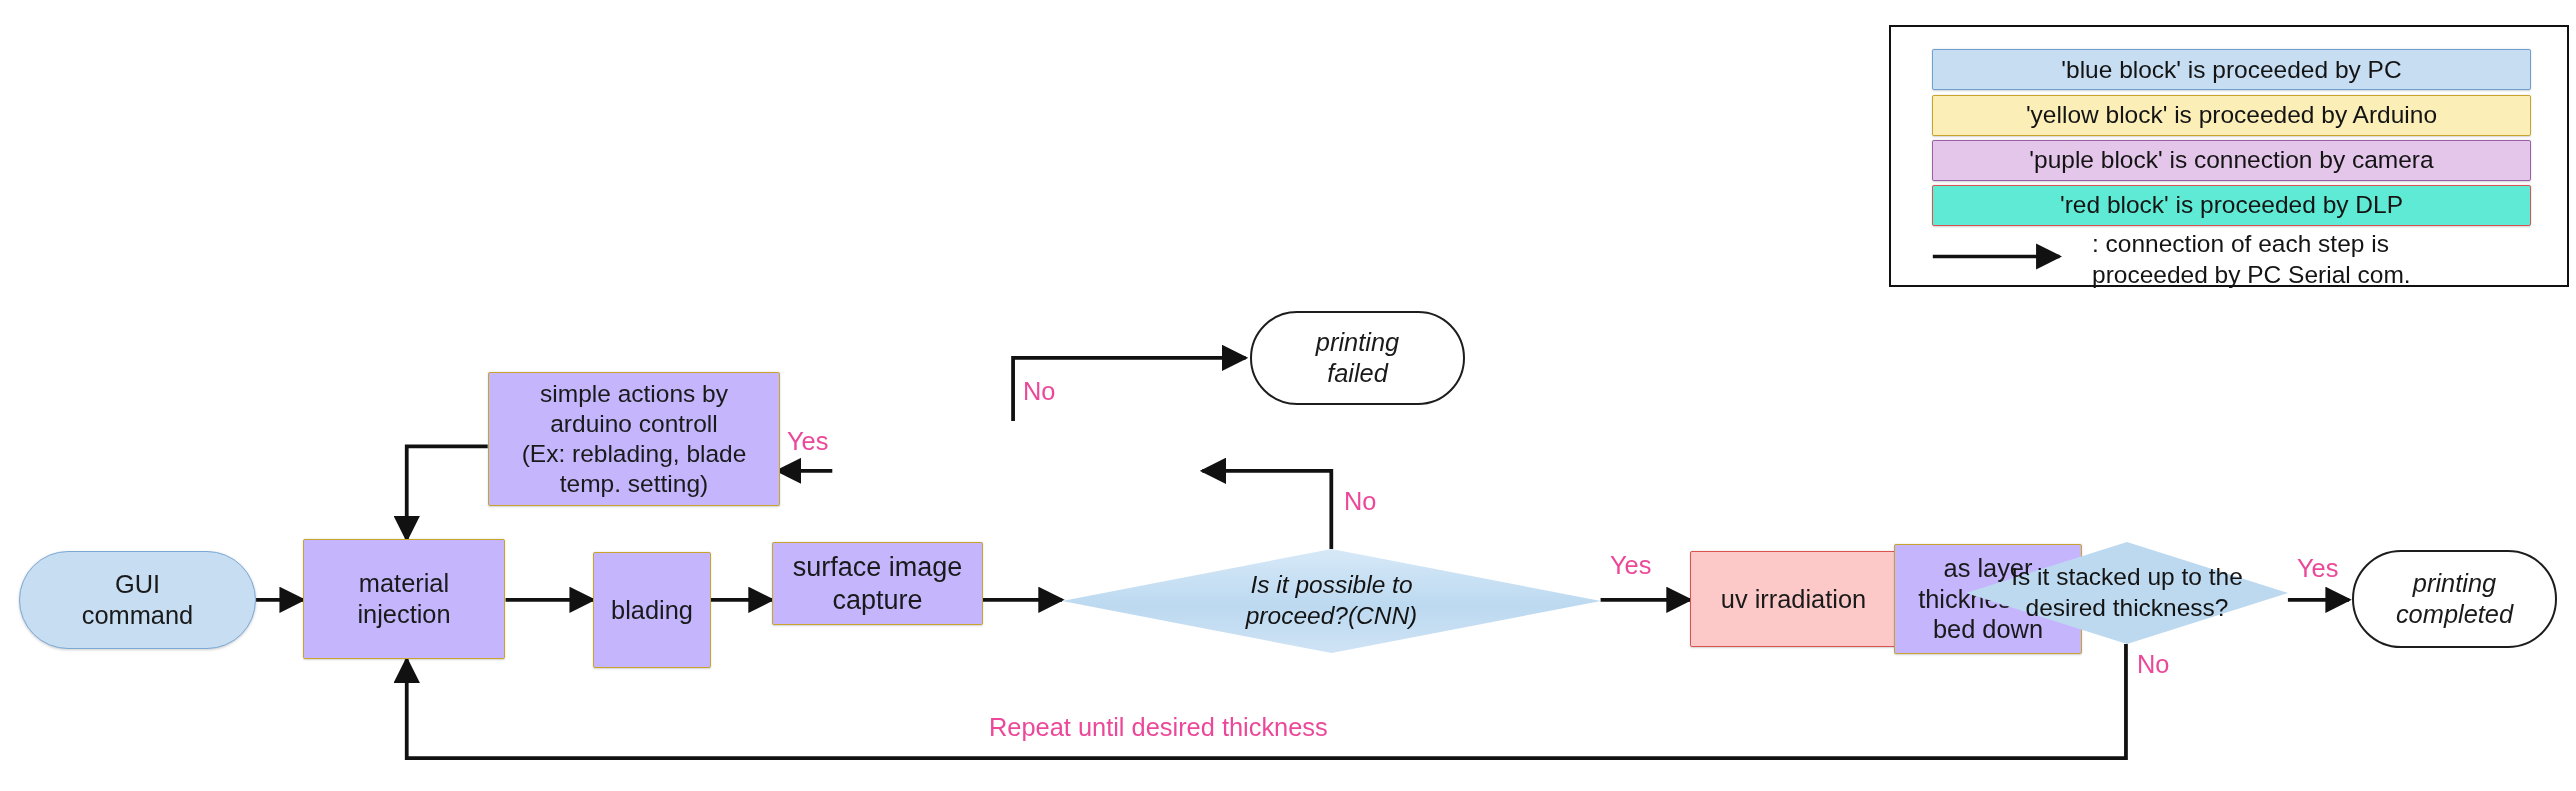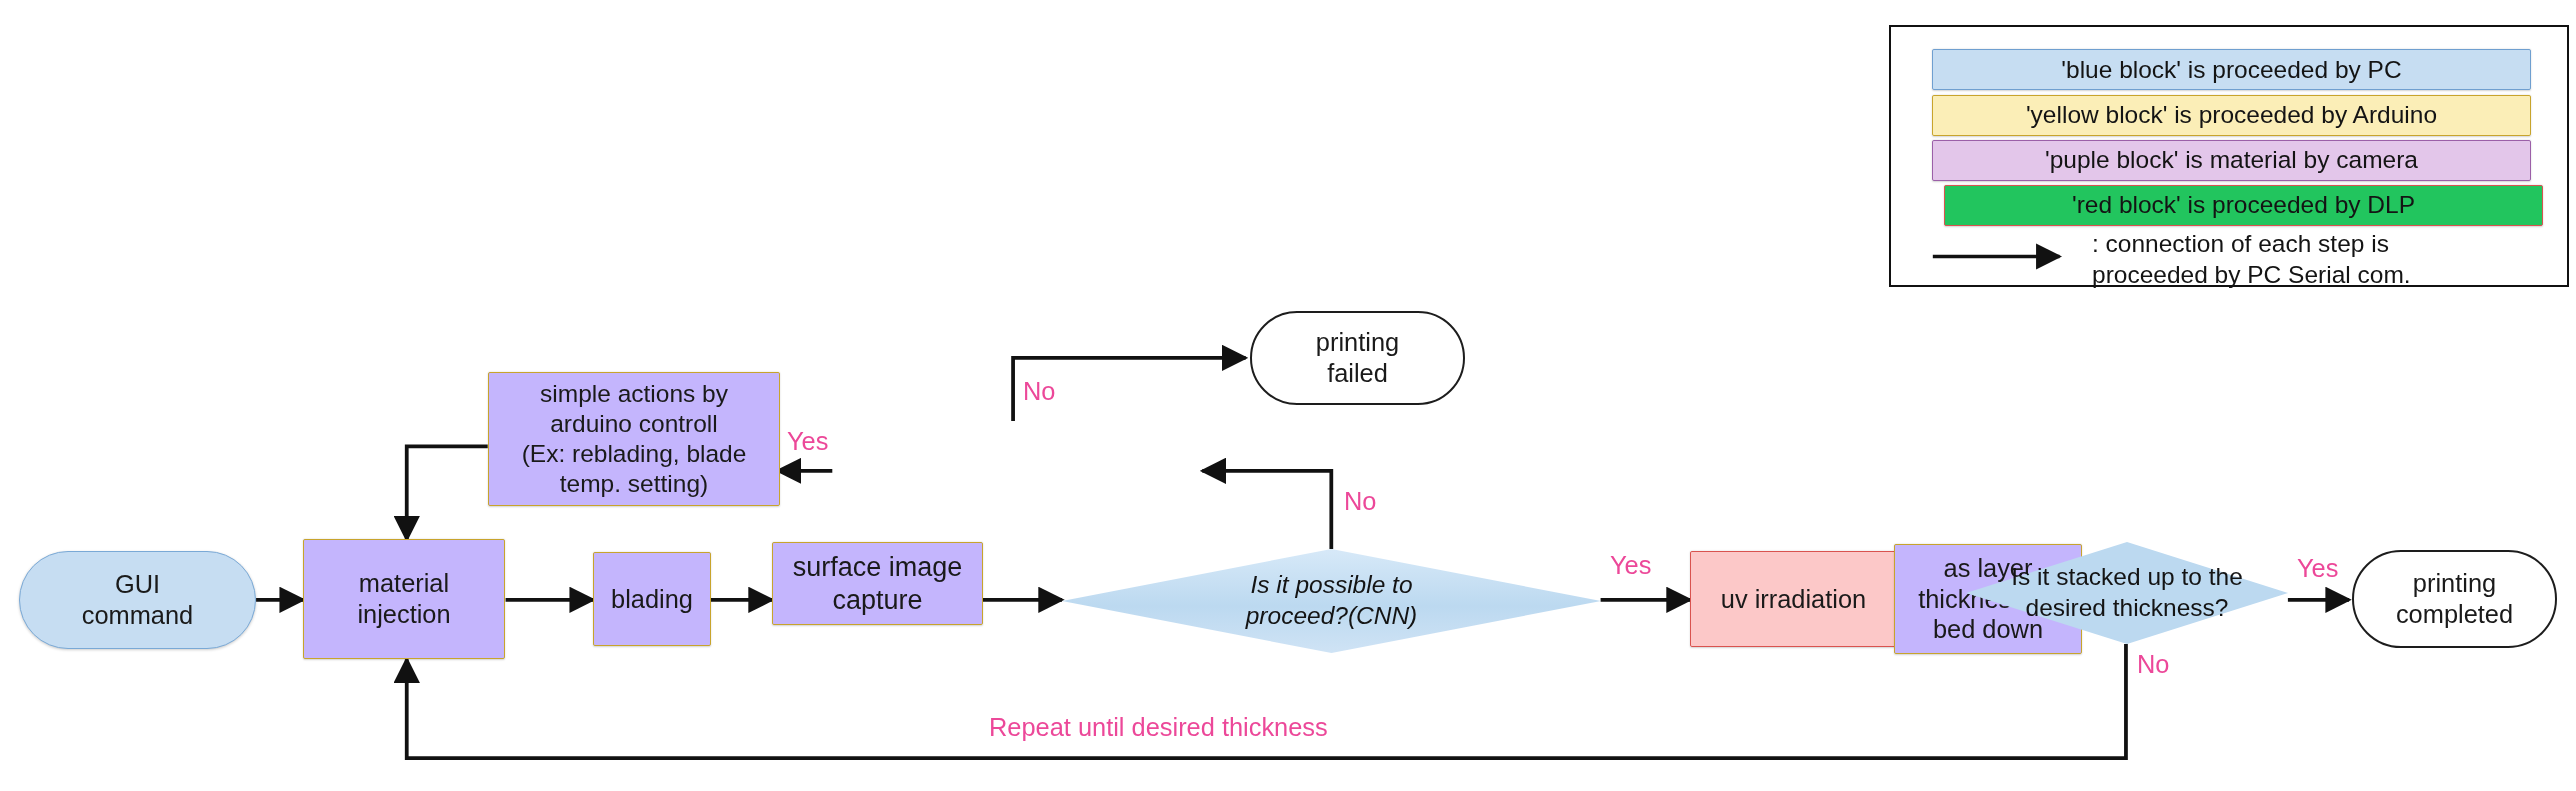--- a/index.html
+++ b/index.html
@@ -31,20 +31,21 @@
     border:1.9px solid #c8a42c;
     background:#c4b5fd;
     border-radius:1.9px;
     box-shadow:0 0.9px 1.9px rgba(0,0,0,.18);
   }
   .rect.red{border-color:#d9534f;background:#fcc8c8;}
   .term{
     border:2.8px solid #1d1d1d;
     background:#ffffff;
     border-radius:941px;
+    font-style:italic;
   }
   .ellipse{
     border:1.9px solid #7aa9d6;
     background:#c6ddf2;
     border-radius:941px;
     box-shadow:0 0.9px 2.8px rgba(0,0,0,.2);
   }
   
   .diamond{
     position:absolute;
@@ -107,21 +108,21 @@
     display:flex;
     align-items:center;
     justify-content:center;
     border-radius:1.9px;
     box-shadow:0 0.9px 1.9px rgba(0,0,0,.18);
     color:#141414;
   }
   .legrow.b{border:1.9px solid #6f9fd0;background:#c6ddf2;}
   .legrow.y{border:1.9px solid #c8a42c;background:#fbeeb7;}
   .legrow.p{border:1.9px solid #9b5fa8;background:#e3c6ea;}
-  .legrow.r{border:1.9px solid #d9534f;background:#22c55e;margin-left:12px;}
+  .legrow.r{border:1.9px solid #d9534f;background:#5eead4;}
   #legarrowwrap{position:absolute;left:41px;top:209px;width:599px;height:41px;}
   #legnote{
     position:absolute;
     left:201px;
     top:201px;
     width:443px;
     color:#141414;
     line-height:1.3;
     white-space:pre-line;
   }
@@ -171,21 +172,21 @@
 command</div>
 
   <div class="node rect" style="left:303px;top:539px;width:202px;height:120px;font-size:25.4px;">material
 injection</div>
 
   <div class="node rect" style="left:488px;top:372px;width:292px;height:134px;font-size:24.5px;">simple actions by
 arduino controll
 (Ex: reblading, blade
 temp. setting)</div>
 
-  <div class="node rect" style="left:593px;top:552px;width:118px;height:94px;font-size:25.4px;">blading</div>
+  <div class="node rect" style="left:593px;top:552px;width:118px;height:116px;font-size:25.4px;">blading</div>
 
   <div class="node rect" style="left:772px;top:542px;width:211px;height:83px;font-size:27px;">surface image
 capture</div>
 
 
   <div class="diamond" style="left:1062px;top:549px;width:539px;height:104px;">
     <div class="dshape soft"></div>
     <div class="dlabel" style="font-size:24.5px;font-style:italic;">Is it possible to
 proceed?(CNN)</div>
   </div>
@@ -221,21 +222,21 @@
   <div class="elabel" style="left:2137px;top:650px;font-size:25.4px;">No</div>
 
   <div class="elabel" style="left:989px;top:713px;font-size:25.4px;">Repeat until desired thickness</div>
 
   <div id="legend">
 
     <div class="legrow b" style="top:22.6px;font-size:24.5px;">'blue block' is  proceeded  by PC</div>
 
     <div class="legrow y" style="top:68px;font-size:24.5px;">'yellow block' is  proceeded  by Arduino</div>
 
-    <div class="legrow p" style="top:113px;font-size:24.5px;">'puple block' is  material  by camera</div>
+    <div class="legrow p" style="top:113px;font-size:24.5px;">'puple block' is  connection  by camera</div>
 
     <div class="legrow r" style="top:158px;font-size:24.5px;">'red block' is  proceeded  by DLP</div>
 
     <div id="legarrowwrap">
       <svg width="188" height="41" viewBox="0 0 200 44" xmlns="http://www.w3.org/2000/svg">
         <defs>
           <marker id="ah2" viewBox="0 0 10 10" refX="9" refY="5" markerWidth="7" markerHeight="7" orient="auto-start-reverse">
             <path d="M 0 0 L 10 5 L 0 10 z" fill="#111111"></path>
           </marker>
         </defs>

